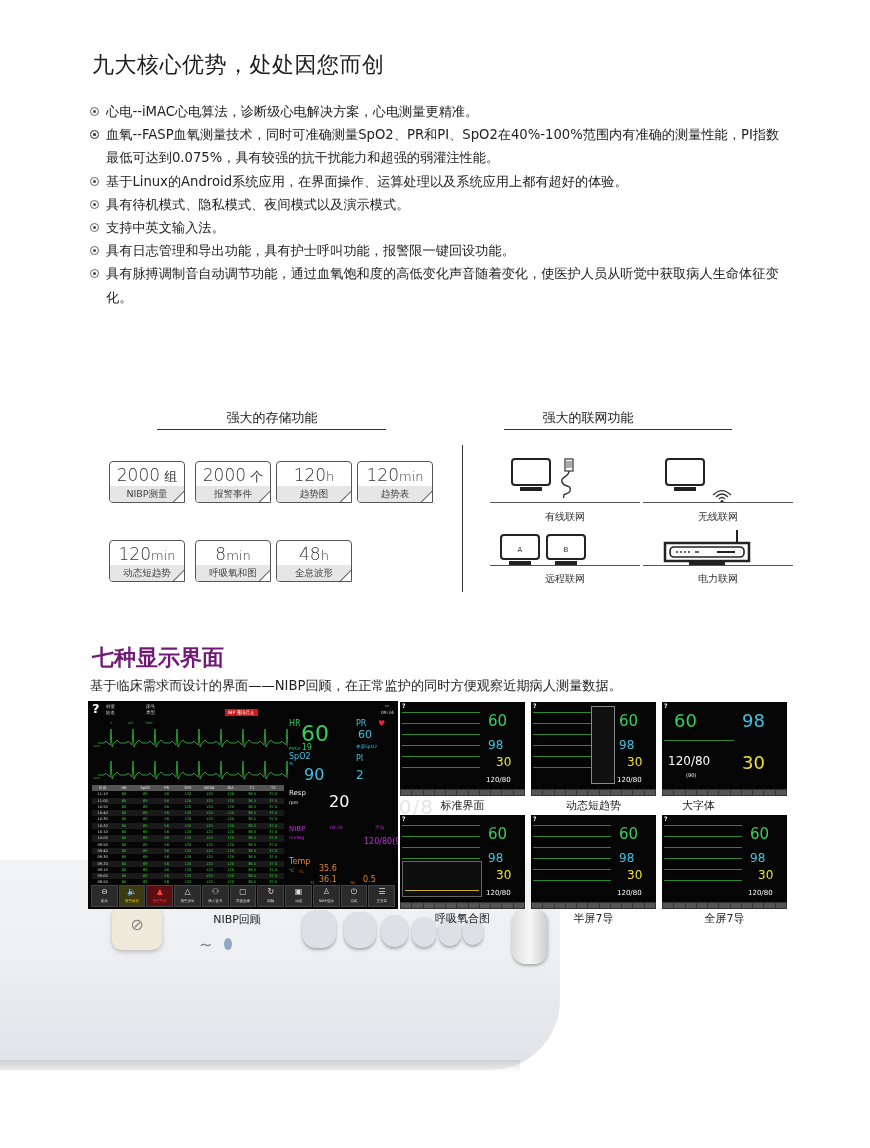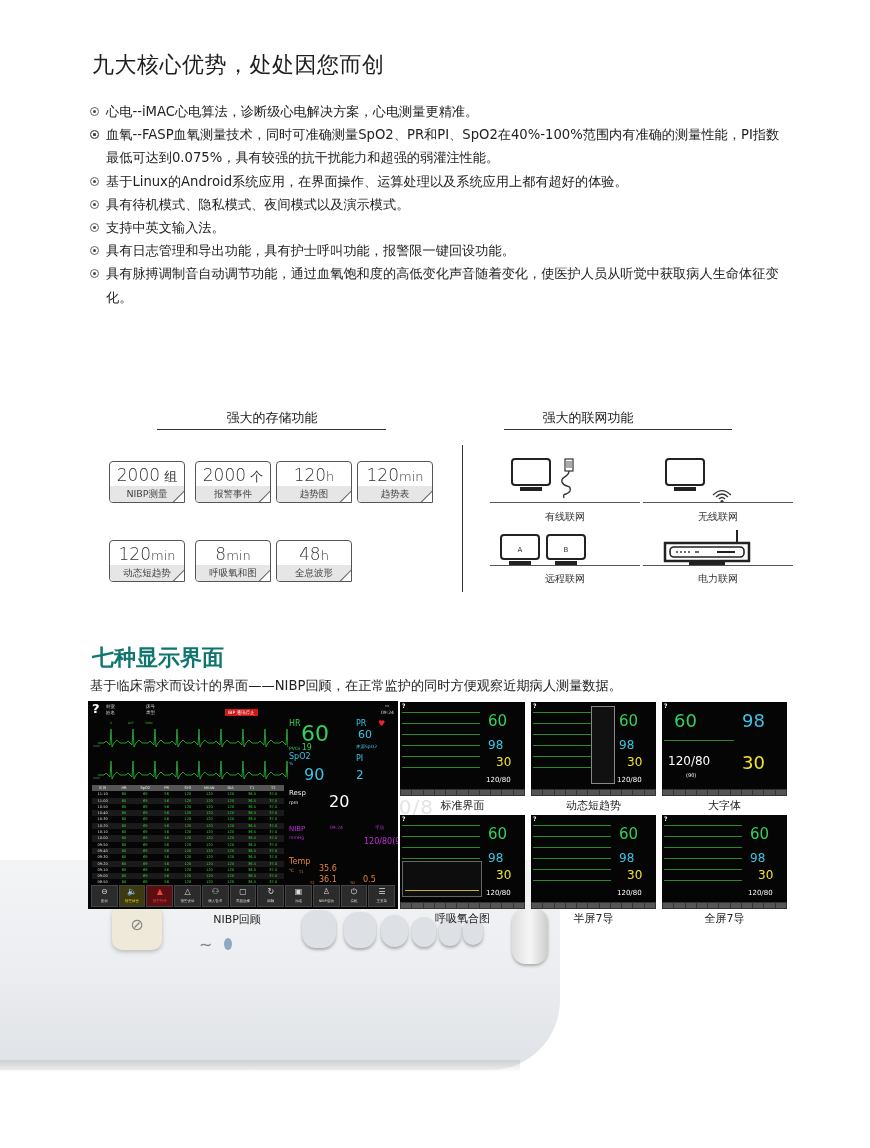--- a/index.html
+++ b/index.html
@@ -26,21 +26,21 @@
 
   
   .net-item { position: absolute; width: 150px; }
   .net-item .ground { position: absolute; left: 0; right: 0; height: 1px; background: #555; }
   .net-item .lbl { position: absolute; left: 0; right: 0; text-align: center; font-size: 10px; color: #333; }
   .monitor { position: absolute; border: 2.5px solid #222; border-radius: 4px; background: #fff; }
   .monitor .stand { position: absolute; left: 50%; transform: translateX(-50%); bottom: -7px; width: 22px; height: 4px; background: #222; }
   .monitor .letter { position: absolute; left: 0; right: 0; top: 10px; text-align: center; font-size: 7px; color: #333; }
 
   
-  .h2 { position: absolute; left: 92px; top: 643px; font-size: 22px; color: #0f766e; }
+  .h2 { position: absolute; left: 92px; top: 643px; font-size: 22px; color: #701a75; }
   .subtitle { position: absolute; left: 90px; top: 677px; font-size: 13.2px; color: #222; }
 
   
   .device { position: absolute; left: 0; top: 860px; width: 560px; height: 210px; background: linear-gradient(180deg, #f3f4f6 0%, #eceef1 50%, #dfe2e6 100%); border-radius: 0 0 70px 0; }
   .device-shadow { position: absolute; left: 0; top: 1060px; width: 520px; height: 12px; background: linear-gradient(180deg, #bbb, #fff); opacity: .5; }
   .power-btn { position: absolute; left: 112px; top: 905px; width: 50px; height: 45px; border-radius: 10px; background: #efe9d9; box-shadow: 0 2px 4px #bbb; }
   .power-btn .ico { position: absolute; left: 0; right: 0; top: 10px; text-align: center; font-size: 16px; color: #888; }
   .key { position: absolute; border-radius: 14px; background: #dde0e4; box-shadow: 0 2px 3px #aaa; }
   .knob { position: absolute; left: 512px; top: 908px; width: 36px; height: 56px; border-radius: 14px; background: linear-gradient(90deg, #ddd, #f6f6f6, #ccc); box-shadow: 0 2px 3px #aaa; }
   .wave-ico { position: absolute; left: 199px; top: 935px; font-size: 16px; color: #7b8590; }
@@ -594,21 +594,21 @@
         <i></i>
         <i></i>
         <i></i>
         <i></i>
         <i></i>
         <i></i>
         <i></i>
         <i></i>
       </div>
     </div>
-    <div class="thumb-cap" style="left: 662px; top: 798px;">大字体</div>
+    <div class="thumb-cap" style="left: 636px; top: 798px;">大字体</div>
     <div class="thumb" style="left: 400px; top: 815px;">
       <span class="tq">?</span>
       <div class="ecg" style="top:10px;width:78px;"></div>
       <div class="ecg" style="top:21px;width:78px;"></div>
       <div class="ecg" style="top:32px;width:78px;"></div>
       <div class="ecg" style="top:43px;width:78px;"></div>
       <div class="ecg" style="top:54px;width:78px;"></div>
       <div class="ecg" style="top:65px;width:78px;"></div>
       <span class="big" style="left:88px;top:10px;color:#34d05a;font-size:15px">60</span>
       <span class="mid" style="left:88px;top:36px;color:#3bc3e3">98</span>

